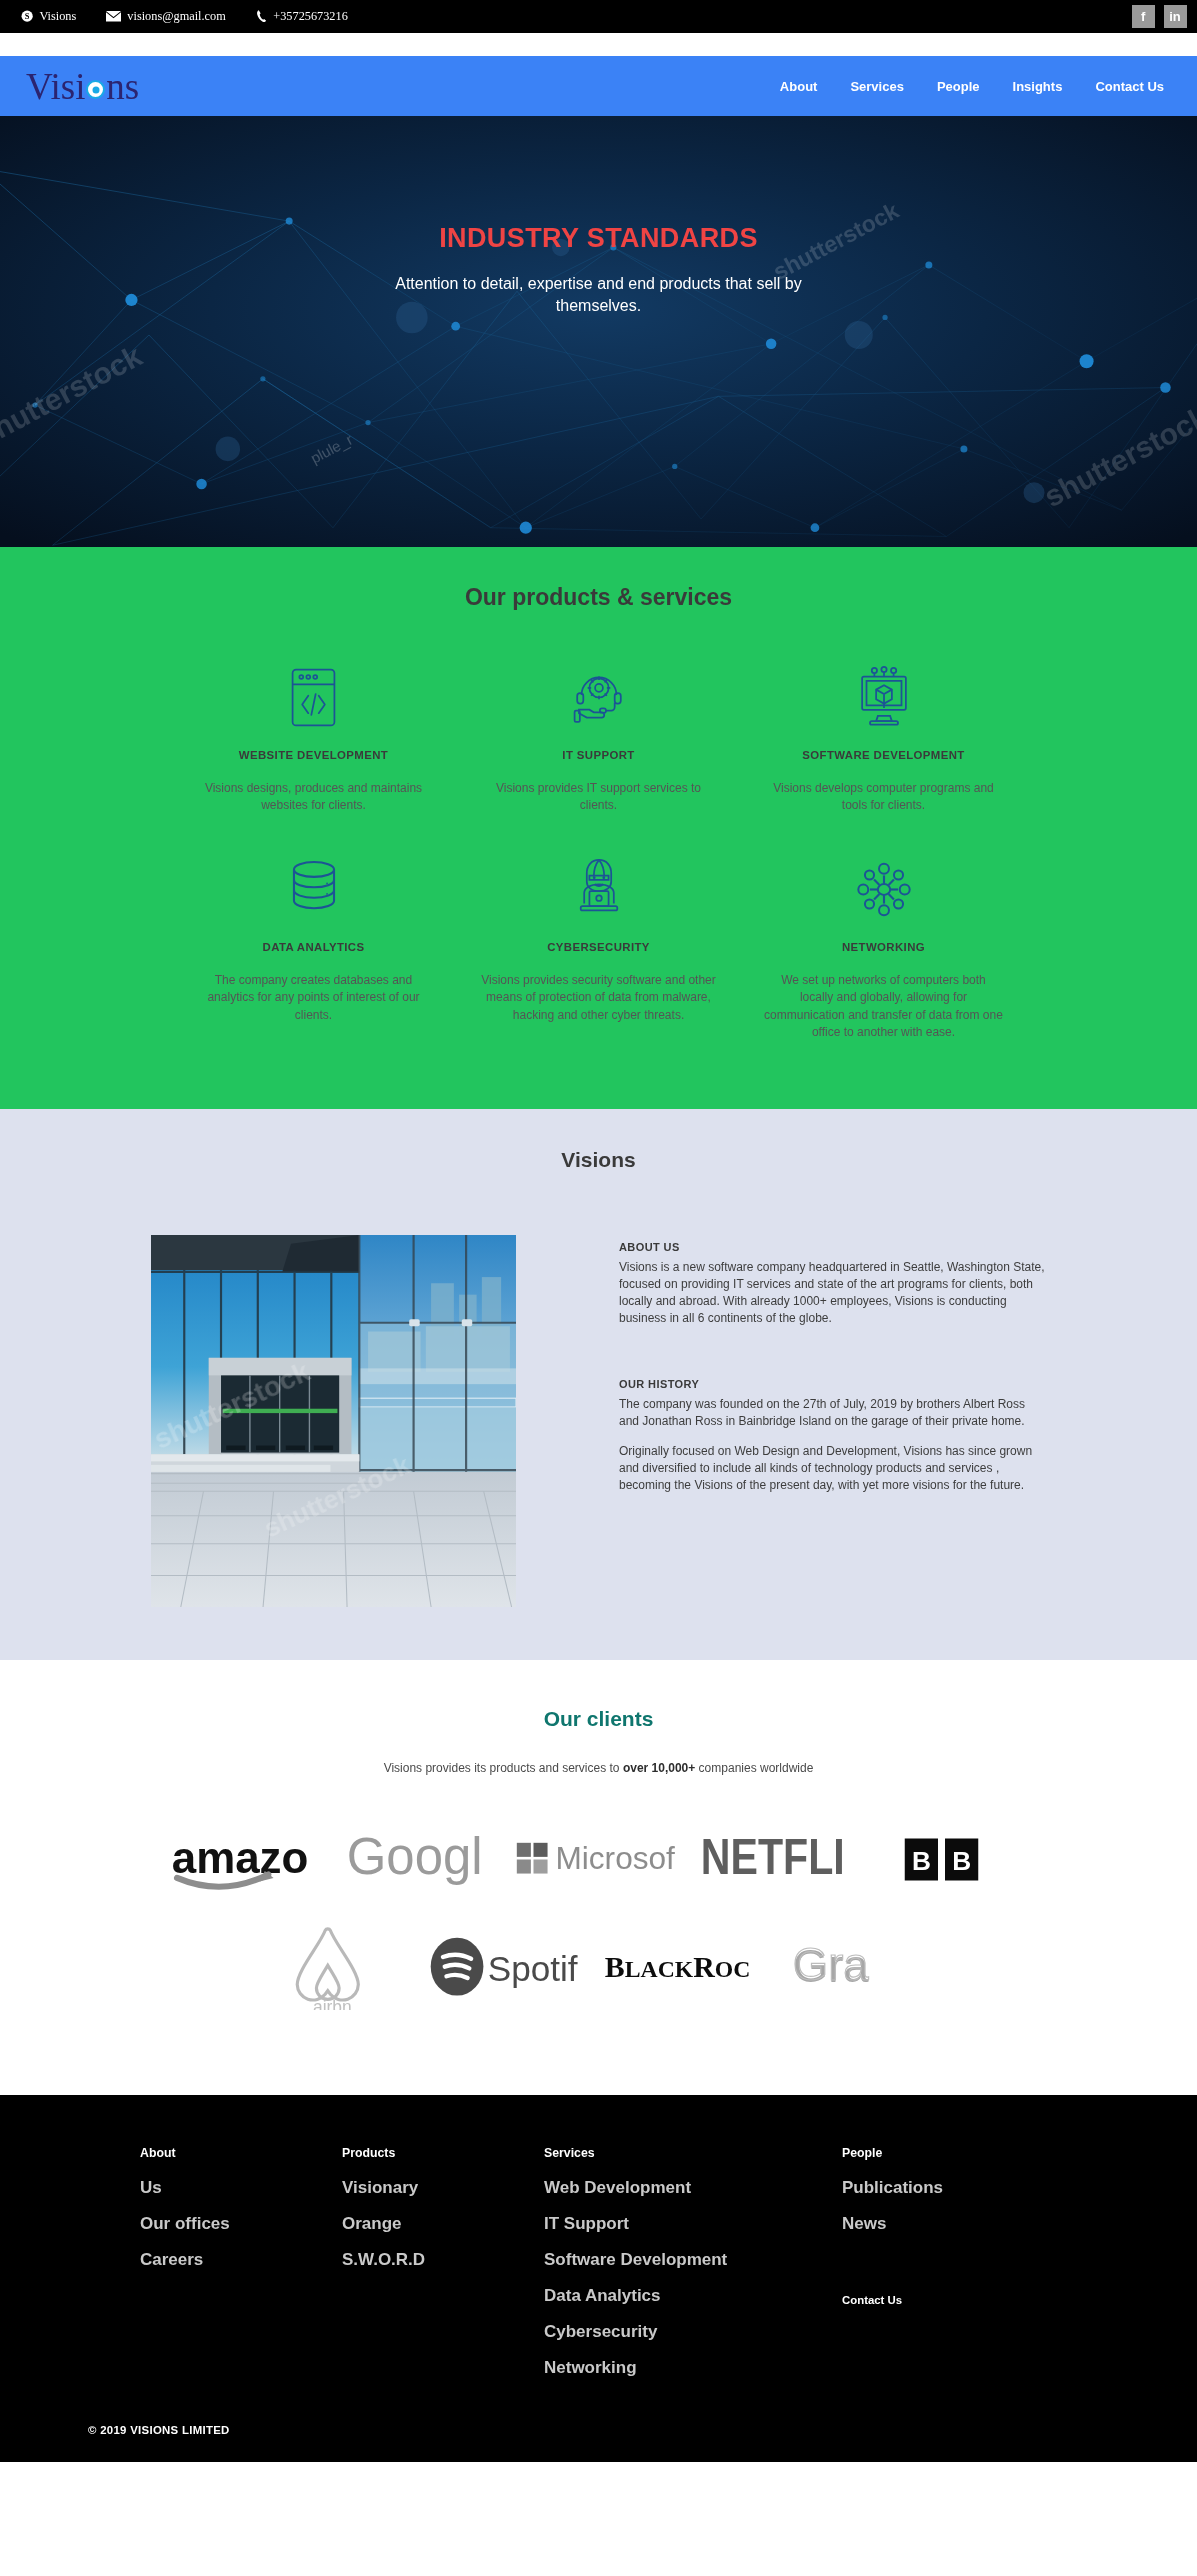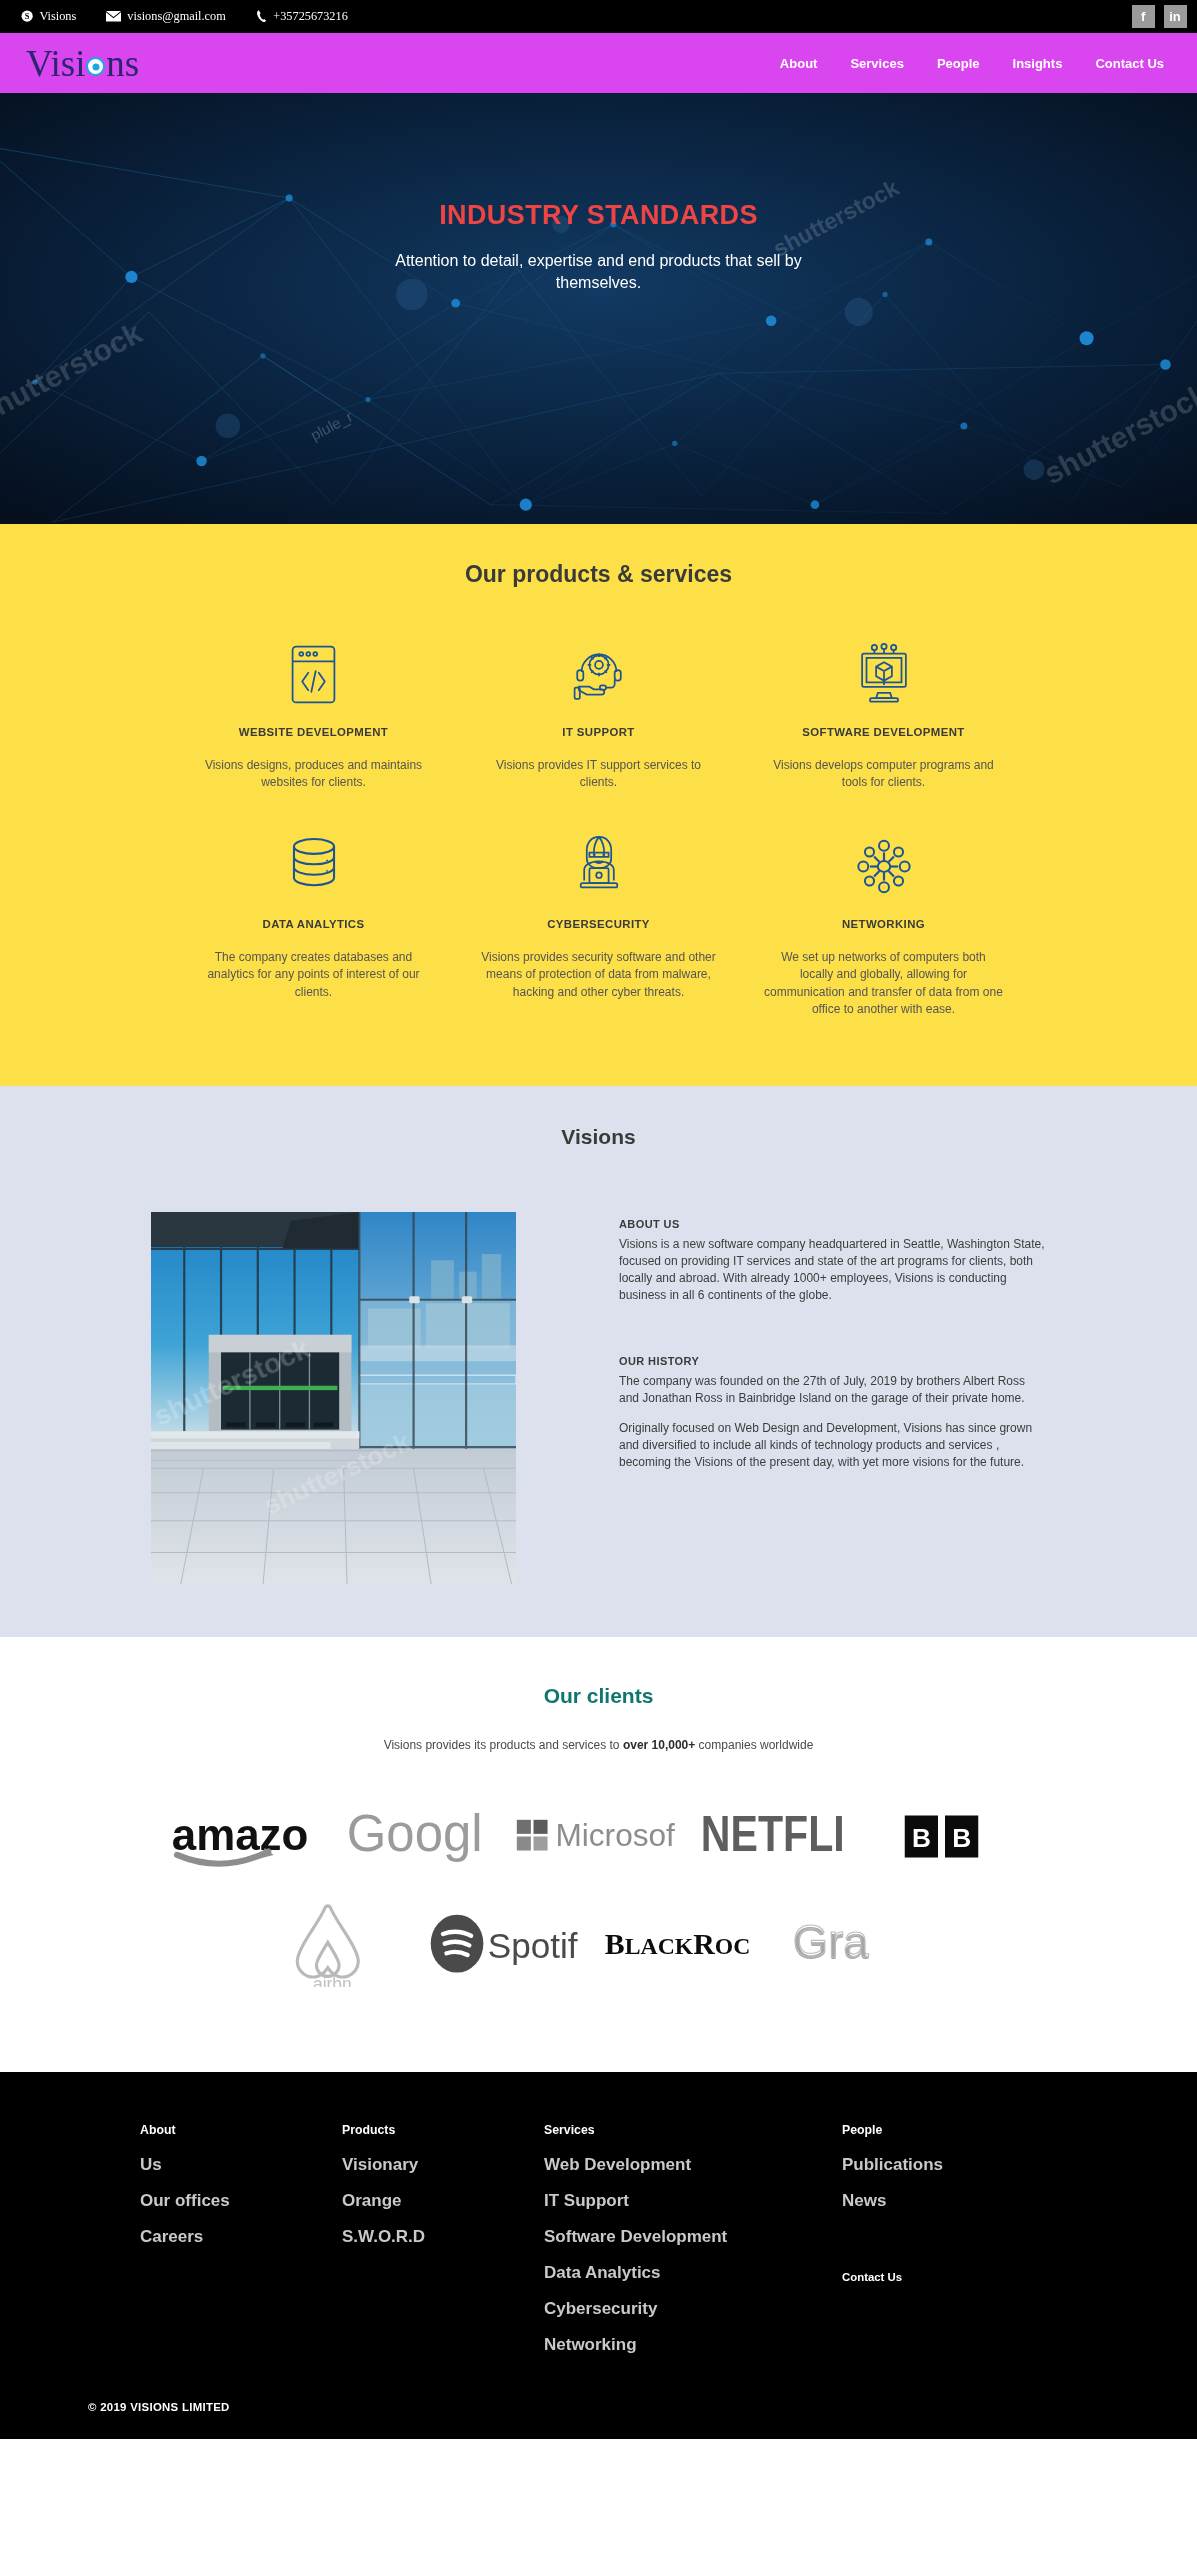--- a/index.html
+++ b/index.html
@@ -55,25 +55,26 @@
     justify-content: center;
     font-weight: bold;
     font-size: 13px;
     font-family: "Liberation Sans", sans-serif;
     line-height: 1;
   }
 
   
   .header {
     height: 60px;
-    background: #d946ef;
+    background: #3b82f6;
     display: flex;
     align-items: center;
     justify-content: space-between;
     padding: 0 33px 0 26px;
+    margin-top: 23px;
   }
   .logo {
     font-family: "Liberation Serif", serif;
     font-size: 37px;
     color: #2b2470;
     letter-spacing: 0px;
     display: flex;
     align-items: center;
     line-height: 1;
     position: relative;
@@ -144,21 +145,21 @@
     font-weight: bold;
     font-size: 30px;
     transform: rotate(-28deg);
     pointer-events: none;
     white-space: nowrap;
     z-index: 2;
   }
   .wm-sm { font-size: 15px; font-weight: normal; color: rgba(255,255,255,0.22); }
 
   
-  .services { background: #fde047; padding: 37px 0 35px; }
+  .services { background: #22c55e; padding: 37px 0 35px; }
   .sec-title {
     text-align: center;
     font-size: 23px;
     font-weight: bold;
     color: #3a3a3a;
     margin-bottom: 54px;
   }
   .svc-row {
     display: flex;
     justify-content: center;

